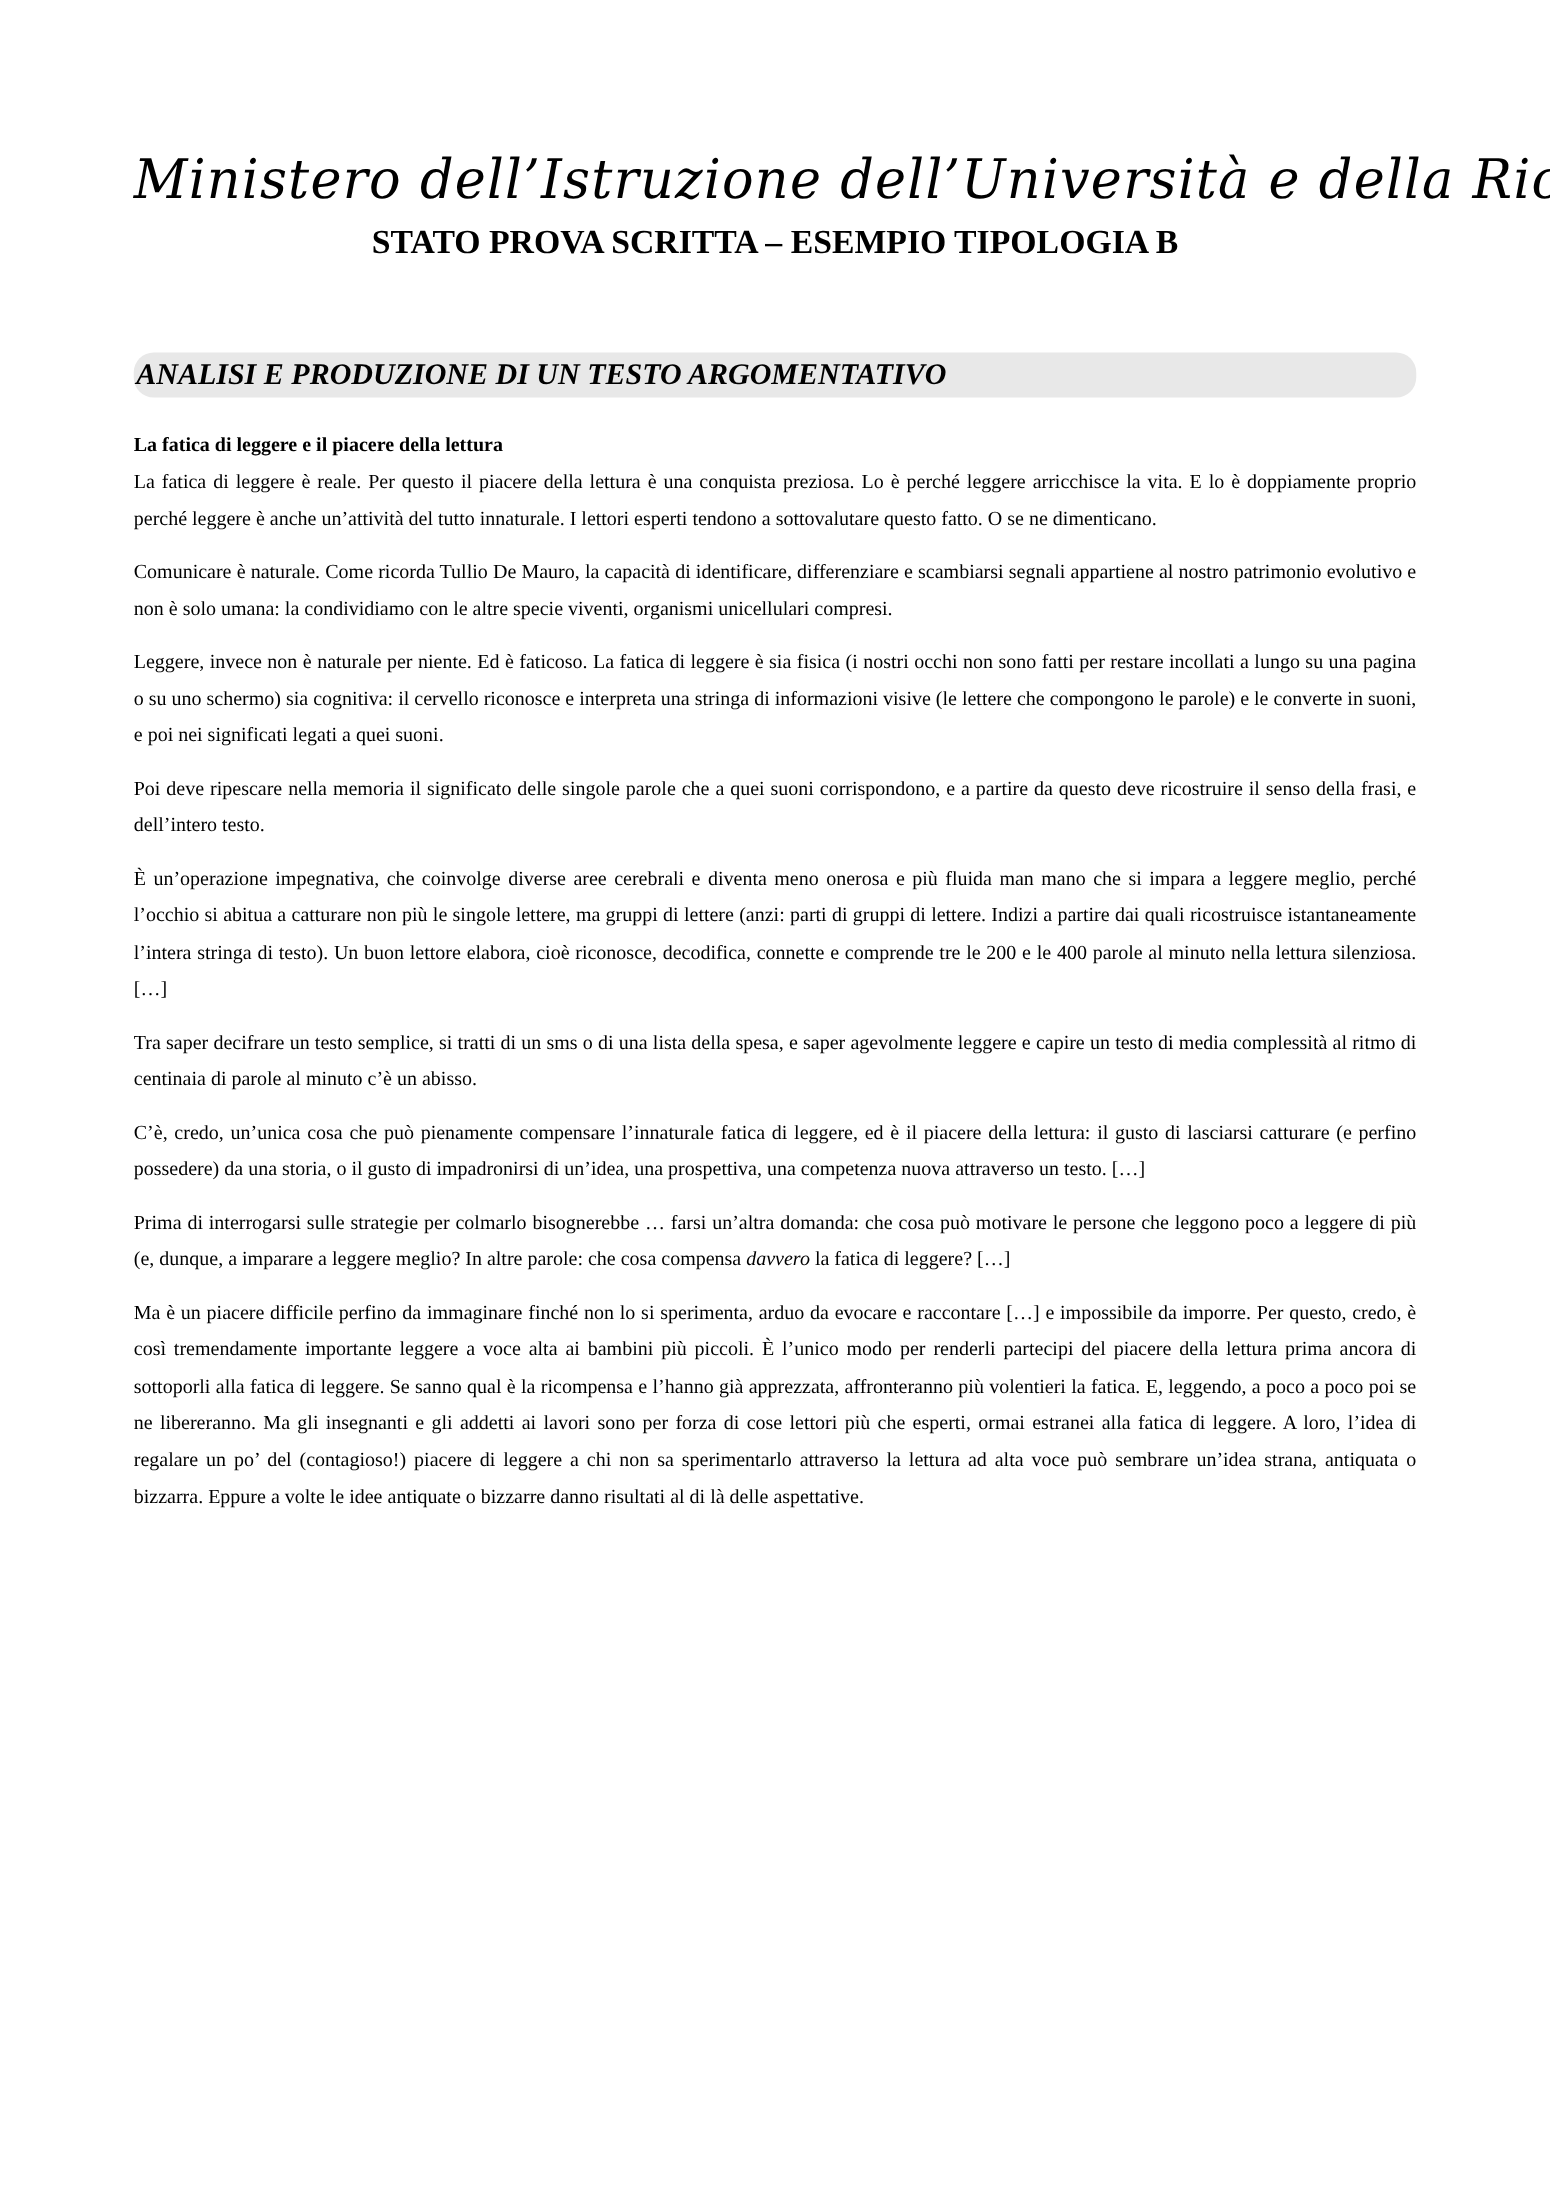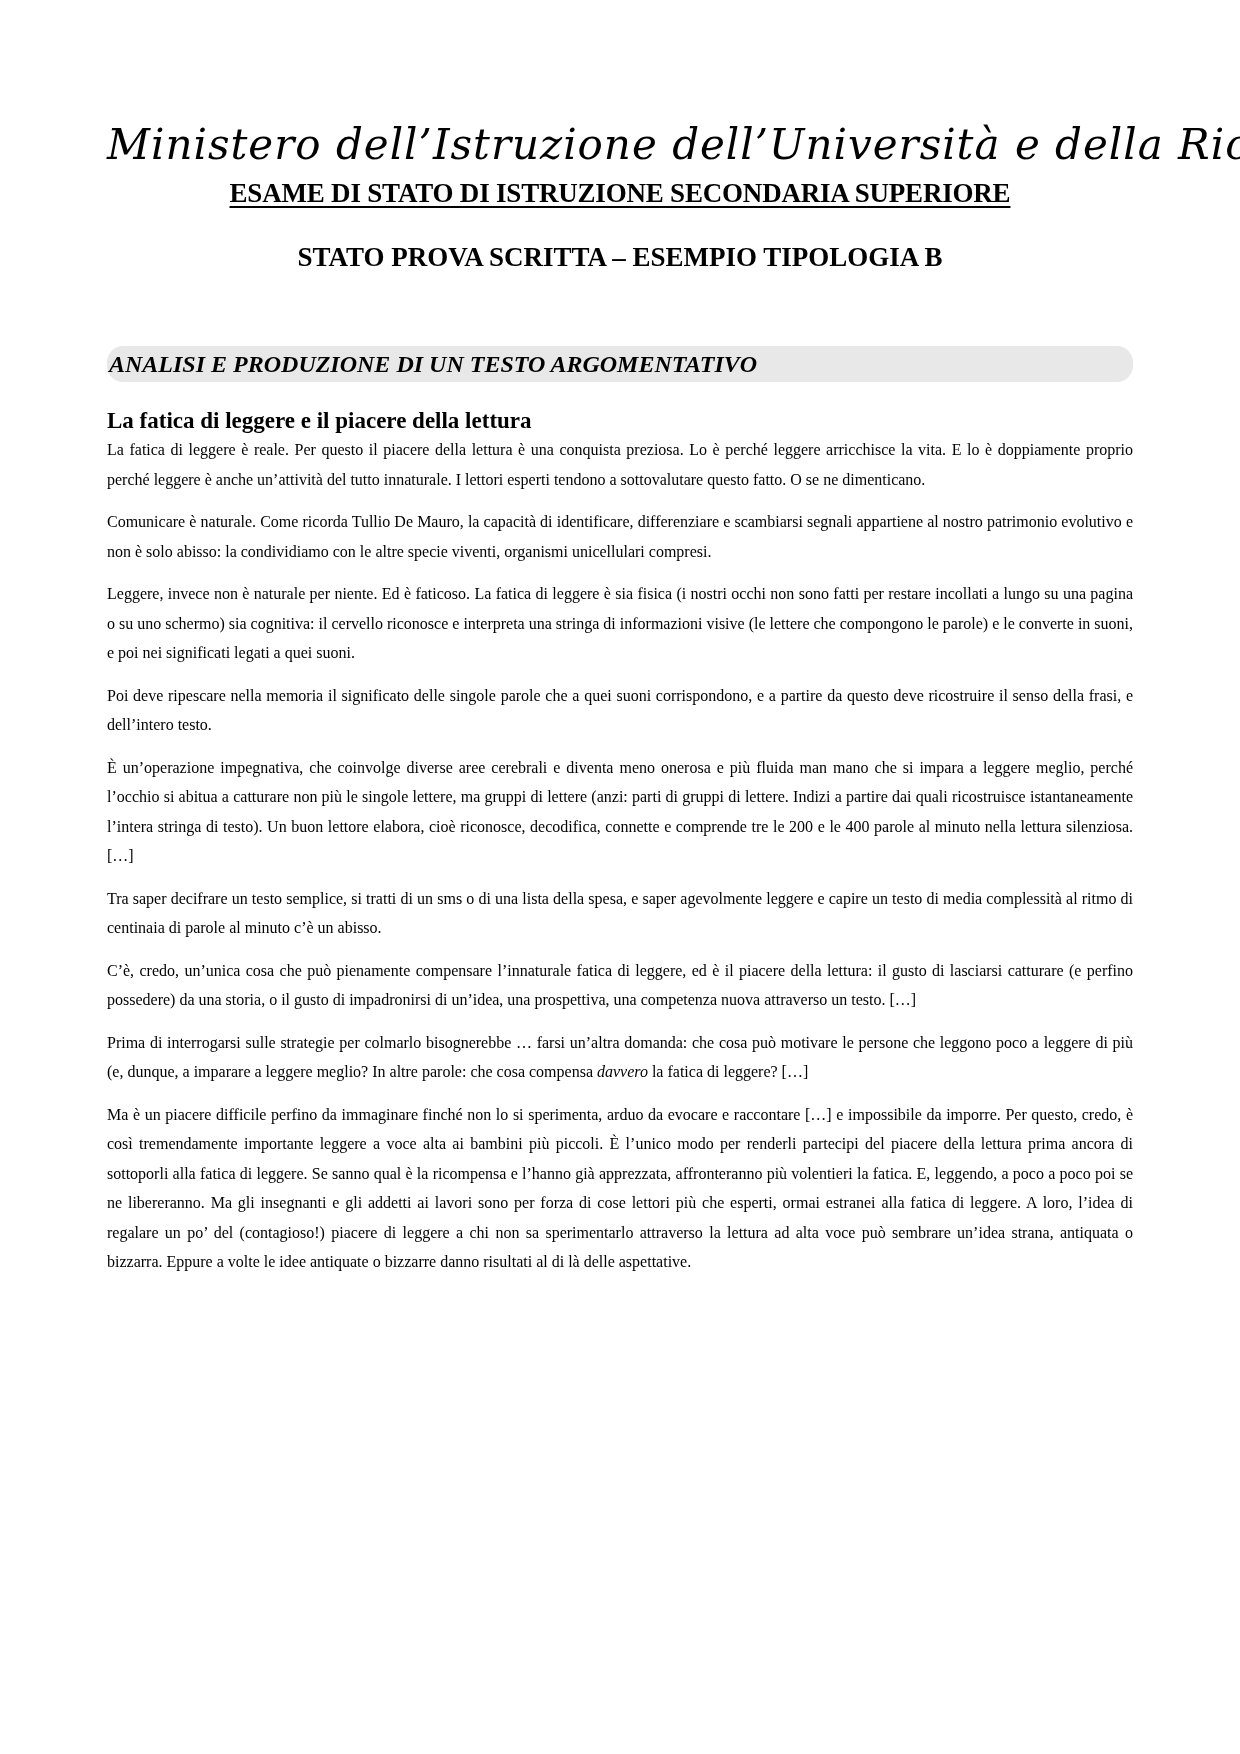--- a/index.html
+++ b/index.html
@@ -51,21 +51,21 @@
     font-weight: bold;
     font-style: italic;
     font-size: 24px;
     line-height: 30px;
     padding: 3px 8px 3px 2px;
     margin: 0 0 24px 0;
     border-radius: 16px;
   }
   .article-title {
     font-weight: bold;
-    font-size: 23px;
+    font-size: 16px;
     line-height: 29px;
     margin: 0;
   }
   .article-source {
     font-style: italic;
     font-size: 23px;
     line-height: 29px;
     margin: 0 0 26px 0;
   }
   .article-body .para {
@@ -76,32 +76,31 @@
   }
   .article-body .para:last-child { margin-bottom: 0; }
   .italic-run { font-style: italic; }
 </style>
 </head>
 <body>
 
 <div class="page">
   <div class="ministry-script">Ministero dell’Istruzione dell’Università e della Ricerca</div>
 
-  <div class="exam-title">ESAME DI STATO DI ISTRUZIONE SECONDARIA SUPERIORE</div>
 
   <div class="exam-subtitle">STATO PROVA SCRITTA – ESEMPIO TIPOLOGIA B</div>
 
   <div class="section-banner">ANALISI E PRODUZIONE DI UN TESTO ARGOMENTATIVO</div>
 
   <div class="article-title">La fatica di leggere e il piacere della lettura</div>
 
 
   <div class="article-body">
       <p class="para"><span>La fatica di leggere è reale. Per questo il piacere della lettura è una conquista preziosa. Lo è perché leggere arricchisce la vita. E lo è doppiamente proprio perché leggere è anche un’attività del tutto innaturale. I lettori esperti tendono a sottovalutare questo fatto. O se ne dimenticano.</span></p>
-      <p class="para"><span>Comunicare è naturale. Come ricorda Tullio De Mauro, la capacità di identificare, differenziare e scambiarsi segnali appartiene al nostro patrimonio evolutivo e non è solo abisso: la condividiamo con le altre specie viventi, organismi unicellulari compresi.</span></p>
+      <p class="para"><span>Comunicare è naturale. Come ricorda Tullio De Mauro, la capacità di identificare, differenziare e scambiarsi segnali appartiene al nostro patrimonio evolutivo e non è solo umana: la condividiamo con le altre specie viventi, organismi unicellulari compresi.</span></p>
       <p class="para"><span>Leggere, invece non è naturale per niente. Ed è faticoso. La fatica di leggere è sia fisica (i nostri occhi non sono fatti per restare incollati a lungo su una pagina o su uno schermo) sia cognitiva: il cervello riconosce e interpreta una stringa di informazioni visive (le lettere che compongono le parole) e le converte in suoni, e poi nei significati legati a quei suoni.</span></p>
       <p class="para"><span>Poi deve ripescare nella memoria il significato delle singole parole che a quei suoni corrispondono, e a partire da questo deve ricostruire il senso della frasi, e dell’intero testo.</span></p>
       <p class="para"><span>È un’operazione impegnativa, che coinvolge diverse aree cerebrali e diventa meno onerosa e più fluida man mano che si impara a leggere meglio, perché l’occhio si abitua a catturare non più le singole lettere, ma gruppi di lettere (anzi: parti di gruppi di lettere. Indizi a partire dai quali ricostruisce istantaneamente l’intera stringa di testo). Un buon lettore elabora, cioè riconosce, decodifica, connette e comprende tre le 200 e le 400 parole al minuto nella lettura silenziosa. […]</span></p>
       <p class="para"><span>Tra saper decifrare un testo semplice, si tratti di un sms o di una lista della spesa, e saper agevolmente leggere e capire un testo di media complessità al ritmo di centinaia di parole al minuto c’è un abisso.</span></p>
       <p class="para"><span>C’è, credo, un’unica cosa che può pienamente compensare l’innaturale fatica di leggere, ed è il piacere della lettura: il gusto di lasciarsi catturare (e perfino possedere) da una storia, o il gusto di impadronirsi di un’idea, una prospettiva, una competenza nuova attraverso un testo. […]</span></p>
       <p class="para"><span>Prima di interrogarsi sulle strategie per colmarlo bisognerebbe … farsi un’altra domanda: che cosa può motivare le persone che leggono poco a leggere di più (e, dunque, a imparare a leggere meglio? In altre parole: che cosa compensa </span><span class="italic-run">davvero</span><span> la fatica di leggere? […]</span></p>
       <p class="para"><span>Ma è un piacere difficile perfino da immaginare finché non lo si sperimenta, arduo da evocare e raccontare […] e impossibile da imporre. Per questo, credo, è così tremendamente importante leggere a voce alta ai bambini più piccoli. È l’unico modo per renderli partecipi del piacere della lettura prima ancora di sottoporli alla fatica di leggere. Se sanno qual è la ricompensa e l’hanno già apprezzata, affronteranno più volentieri la fatica. E, leggendo, a poco a poco poi se ne libereranno. Ma gli insegnanti e gli addetti ai lavori sono per forza di cose lettori più che esperti, ormai estranei alla fatica di leggere. A loro, l’idea di regalare un po’ del (contagioso!) piacere di leggere a chi non sa sperimentarlo attraverso la lettura ad alta voce può sembrare un’idea strana, antiquata o bizzarra. Eppure a volte le idee antiquate o bizzarre danno risultati al di là delle aspettative.</span></p>
     </div>
 </div>
 

